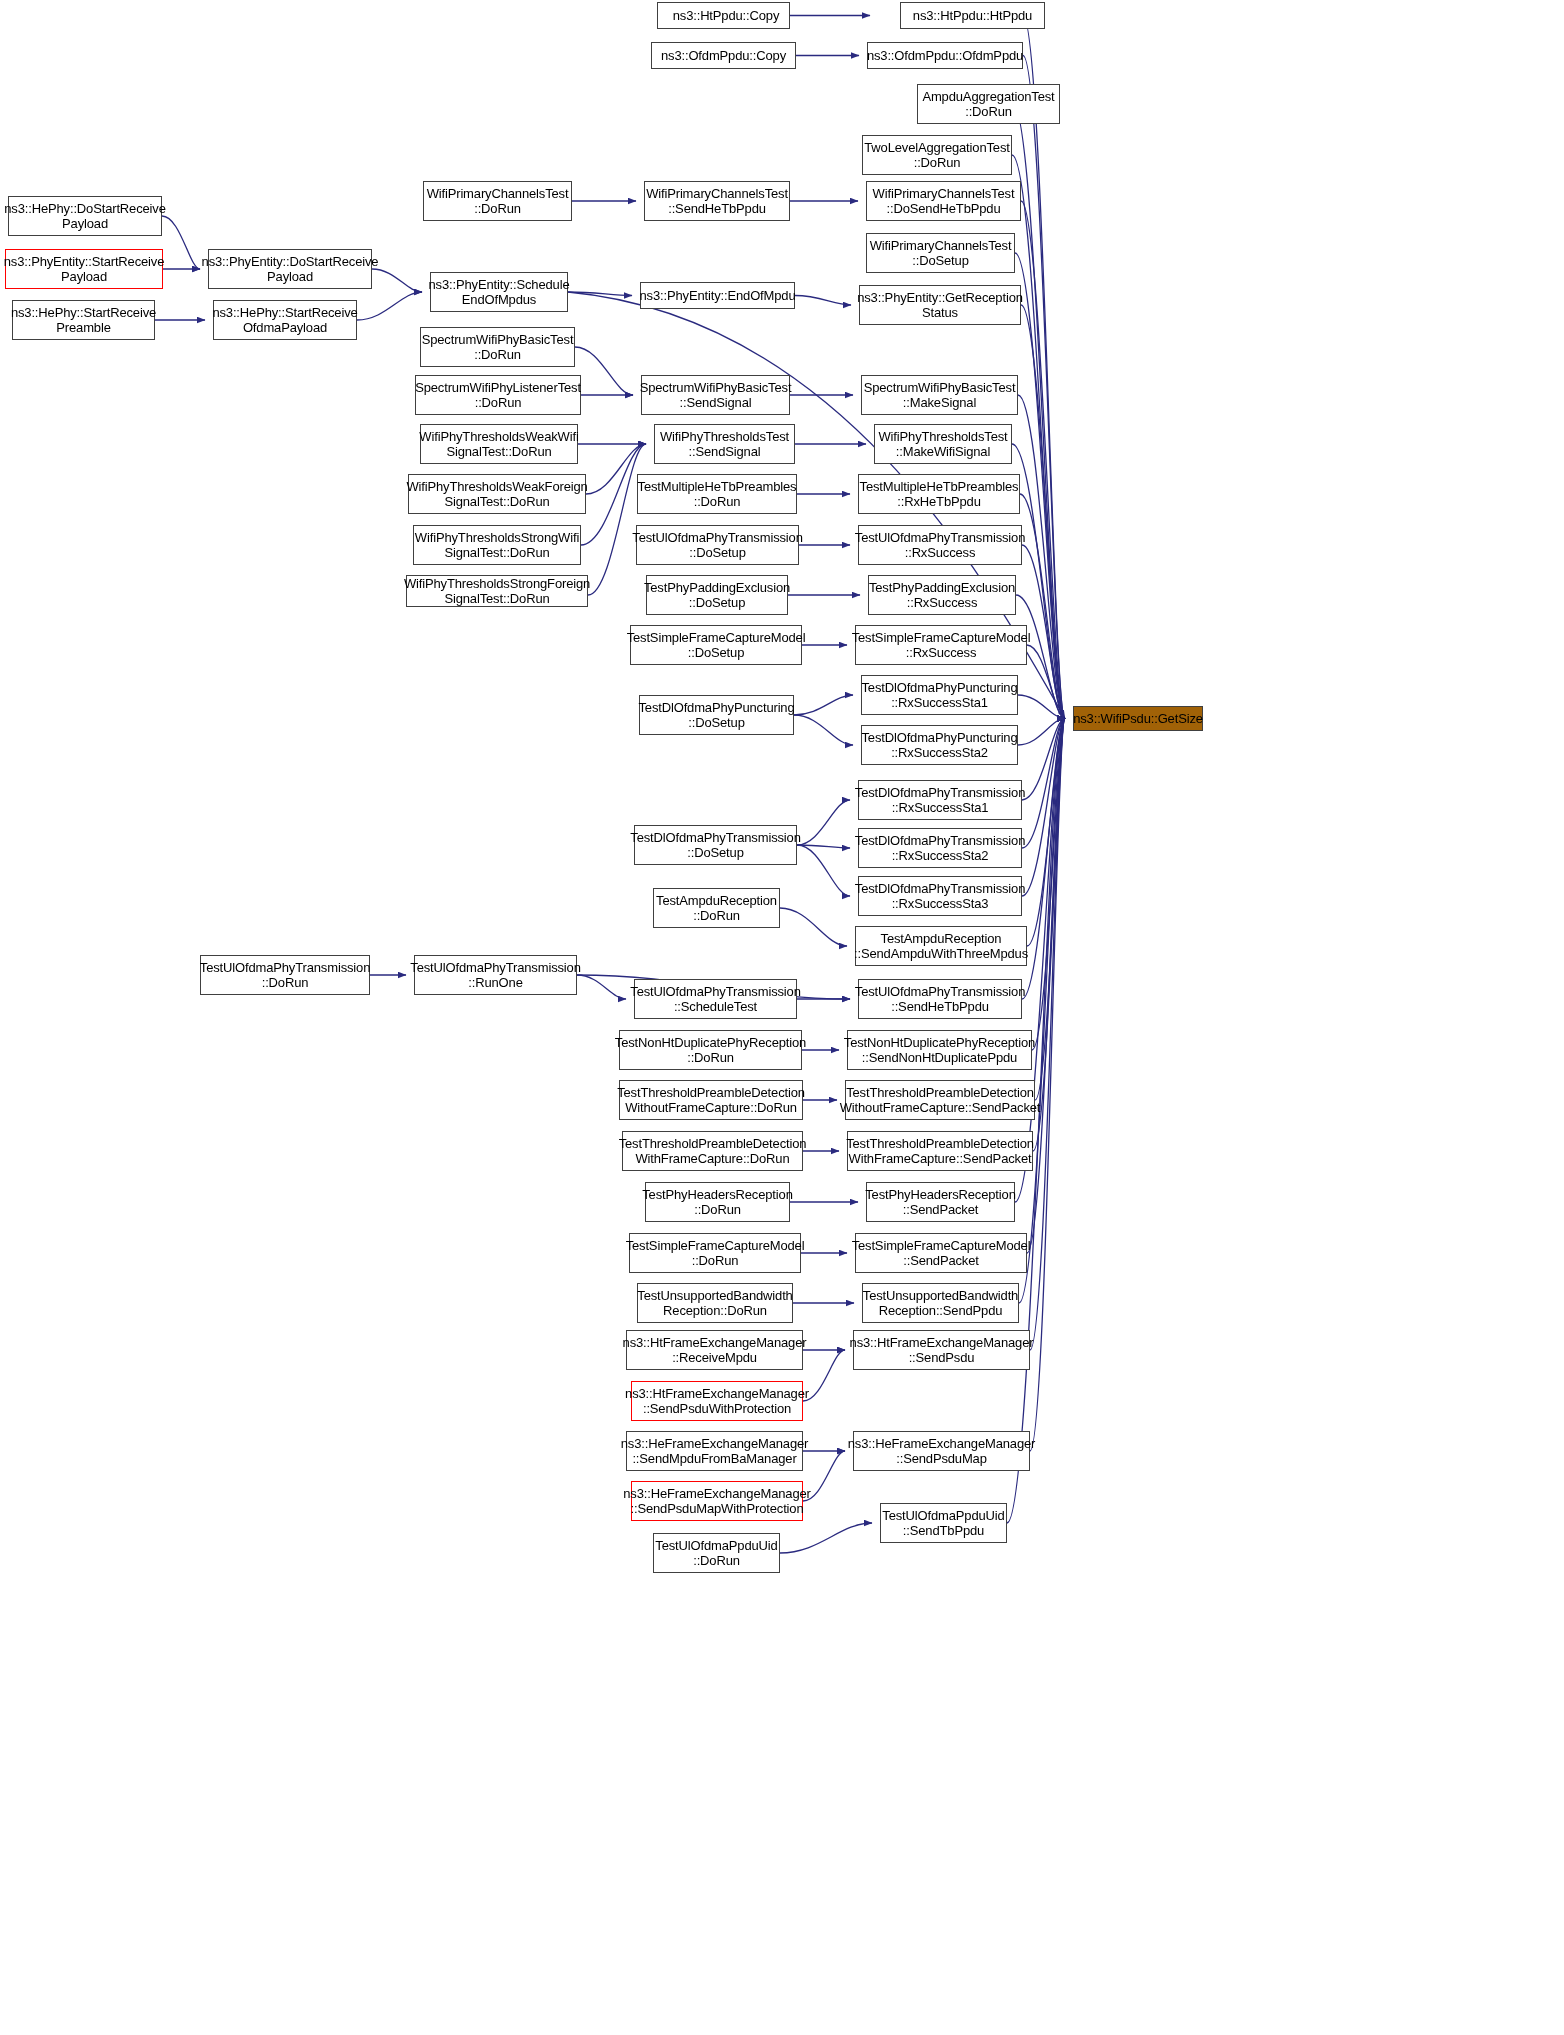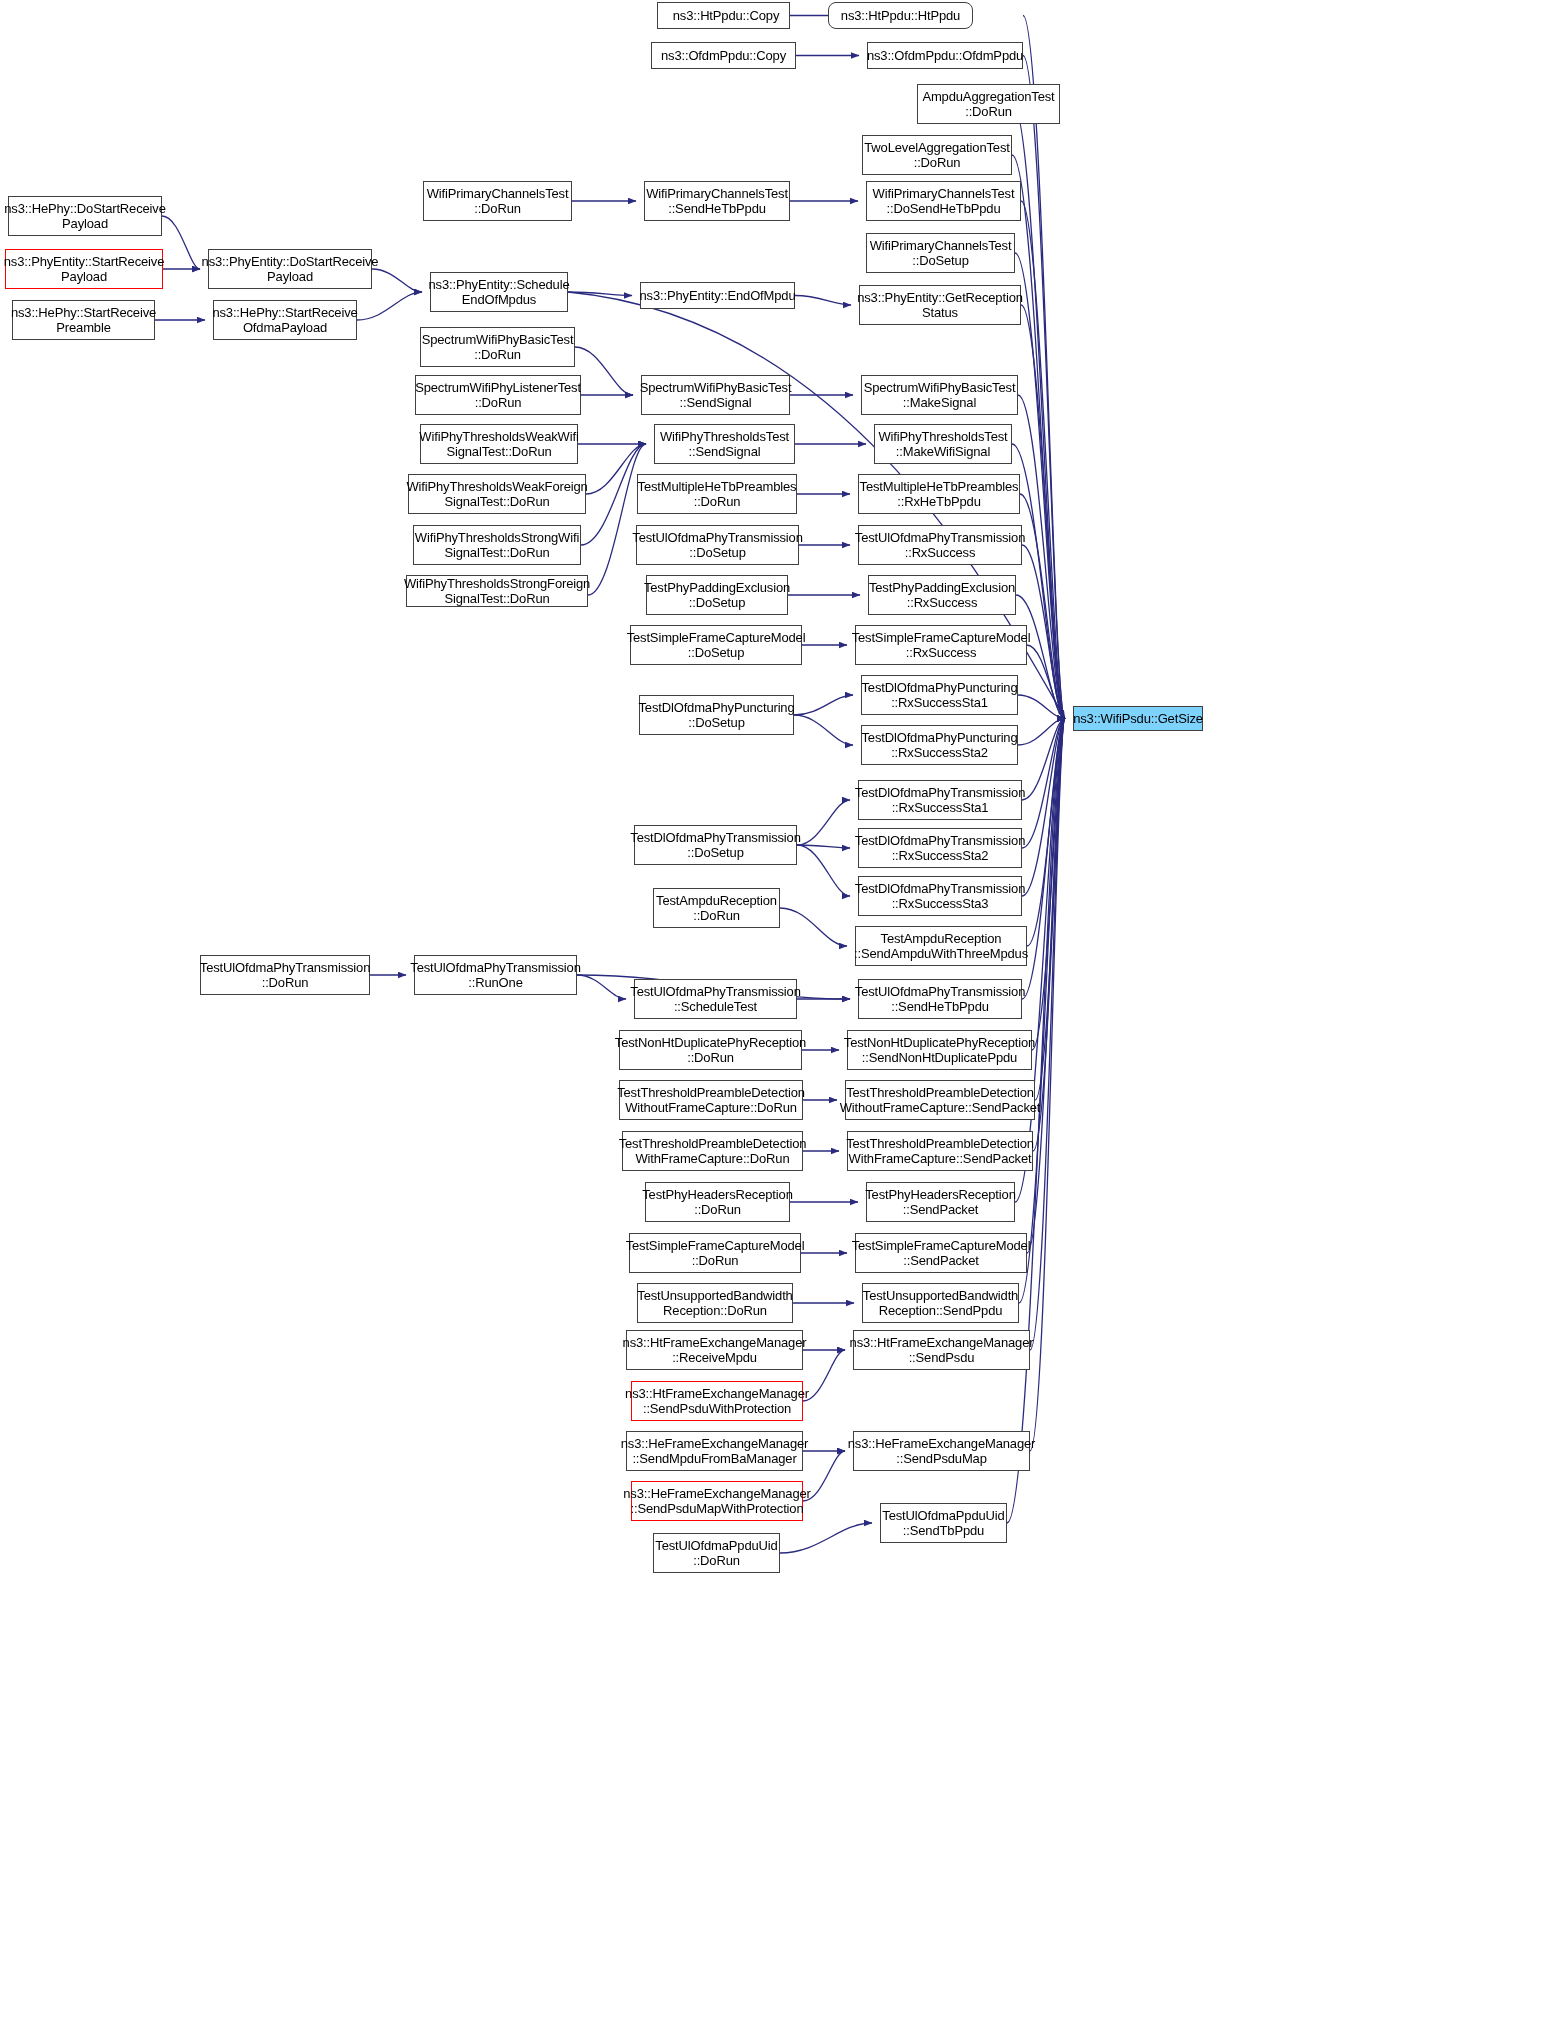--- a/index.html
+++ b/index.html
@@ -36,21 +36,21 @@
     text-align: center;
     padding: 0 3px;
     white-space: pre-line;
     letter-spacing: -0.15px;
     z-index: 3;
   }
   .node.red {
     border: 1px solid #ff0000;
   }
   .node.center {
-    background: #7dd3fc;
+    background: #a16207;
     border: 1px solid #404040;
   }
 </style>
 </head>
 <body>
 
 <div id="canvas">
   <svg id="edges" viewBox="0 0 1564 2035" xmlns="http://www.w3.org/2000/svg">
     <defs>
       <marker id="arrow" markerWidth="9" markerHeight="7" refX="8.5" refY="3.5" orient="auto" markerUnits="userSpaceOnUse">
@@ -130,21 +130,21 @@
         <path d="M1027,1253 C1045.4,1253 1054.6,718.5 1065,718.5" marker-end="url(#arrow)"></path>
         <path d="M1019,1303 C1040.6,1303 1051.4,718.5 1065,718.5" marker-end="url(#arrow)"></path>
         <path d="M1030,1350 C1047.2,1350 1055.8,718.5 1065,718.5" marker-end="url(#arrow)"></path>
         <path d="M1030,1451 C1047.2,1451 1055.8,718.5 1065,718.5" marker-end="url(#arrow)"></path>
         <path d="M1007,1523 C1033.4,1523 1046.6,718.5 1065,718.5" marker-end="url(#arrow)"></path>
       </g>
   </svg>
   <div id="nodes-layer">
       <div class="node" style="left: 657px; top: 2px; width: 133px; height: 27px; padding-left: 8px;">ns3::HtPpdu::Copy</div>
       <div class="node" style="left: 651px; top: 42px; width: 145px; height: 27px;">ns3::OfdmPpdu::Copy</div>
-      <div class="node" style="left: 828px; top: 2px; width: 145px; height: 27px; border-radius: 8px;">ns3::HtPpdu::HtPpdu</div>
+      <div class="node" style="left: 900px; top: 2px; width: 145px; height: 27px;">ns3::HtPpdu::HtPpdu</div>
       <div class="node" style="left: 867px; top: 42px; width: 156px; height: 27px;">ns3::OfdmPpdu::OfdmPpdu</div>
       <div class="node" style="left: 870px; top: 84px; width: 143px; height: 40px; margin-left: 47px;">AmpduAggregationTest
 ::DoRun</div>
       <div class="node" style="left: 862px; top: 135px; width: 150px; height: 40px;">TwoLevelAggregationTest
 ::DoRun</div>
       <div class="node" style="left: 423px; top: 181px; width: 149px; height: 40px;">WifiPrimaryChannelsTest
 ::DoRun</div>
       <div class="node" style="left: 644px; top: 181px; width: 146px; height: 40px;">WifiPrimaryChannelsTest
 ::SendHeTbPpdu</div>
       <div class="node" style="left: 866px; top: 181px; width: 155px; height: 40px;">WifiPrimaryChannelsTest

